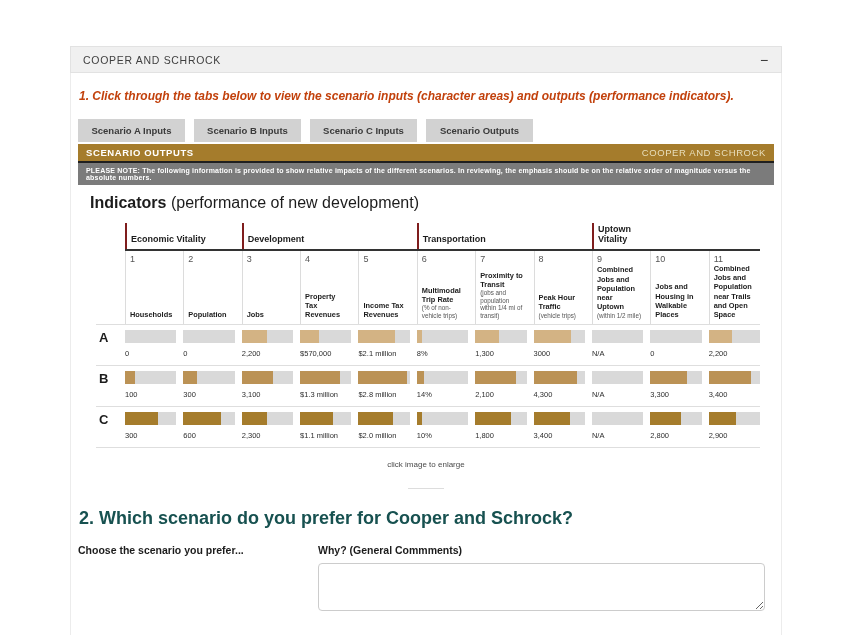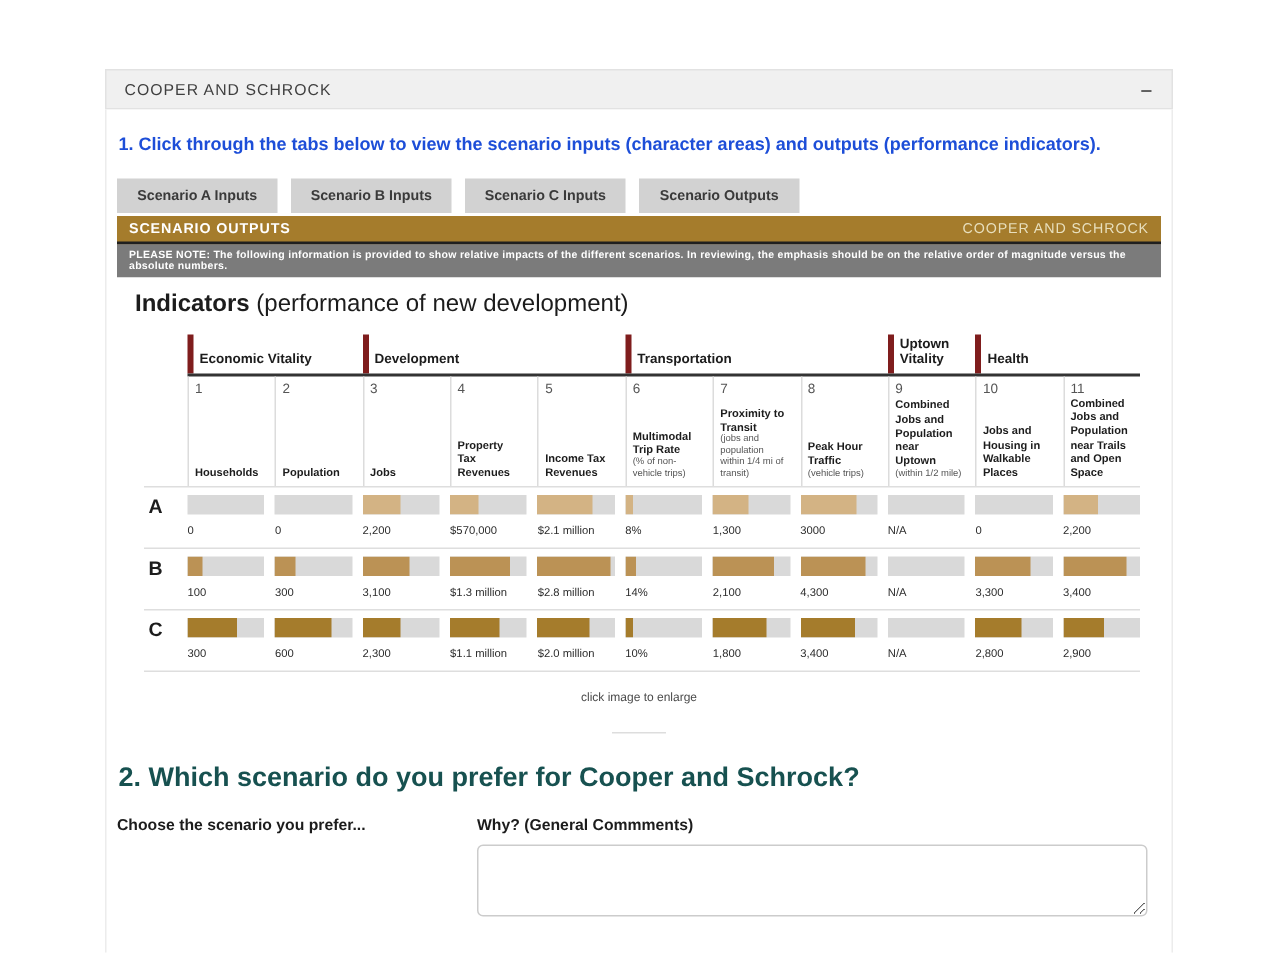--- a/index.html
+++ b/index.html
@@ -18,21 +18,21 @@
     font-size:10.5px; color:#3f3f3f; letter-spacing:0.7px;
   }
   .acc.open { margin-bottom:0; }
   .acc-toggle { font-size:14px; color:#333; line-height:1; }
 
   .panel {
     width:712px; background:#fff;
     border-left:1px solid #ececec; border-right:1px solid #ececec;
     padding:12px 7px 24px 7px;
   }
-  .instr { color:#1d4ed8; font-weight:bold; font-size:12px; margin:4px 0 16px 1px; }
+  .instr { color:#c2410c; font-weight:bold; font-size:12px; margin:4px 0 16px 1px;font-style:italic; }
 
   .tabs { display:flex; gap:9px; height:23px; }
   .tab {
     width:107px; background:#d2d2d2; border:none; cursor:pointer;
     font-family:"Liberation Sans", sans-serif; font-weight:bold; font-size:9.5px; color:#3a3a3a;
   }
   .def-btn {
     margin-left:auto; width:222px; background:#fff; border:1px solid #dddddd; border-radius:12px;
     cursor:pointer; font-family:"Liberation Sans", sans-serif; font-size:10px; color:#ee7f37;
   }
@@ -46,21 +46,21 @@
   .gold-right { color:#e8dfbd; font-size:9.5px; letter-spacing:0.6px; }
   .note-bar { background:#7b7b7b; color:#fff; font-size:7px; font-weight:bold; padding:4px 8px; letter-spacing:0.2px; }
 
   .img-area { background:#fff; padding:9px 0 4px 0; }
   .indicators { font-size:16px; color:#1c1c1c; margin:0 0 11px 12px; }
   .indicators b { font-weight:bold; }
 
   .otable { display:grid; grid-template-columns:22px repeat(11,1fr); column-gap:7px; width:664px; margin-left:18px; }
   .gempty { }
   .gcell {
-    border-left:4px solid #7f1d1d; font-size:9px; font-weight:bold; color:#1c1c1c;
+    border-left:2px solid #7f1d1d; font-size:9px; font-weight:bold; color:#1c1c1c;
     padding:2px 0 4px 4px; display:flex; align-items:flex-end; min-height:21px; line-height:1.1;
   }
   .darkline { grid-column:2/-1; border-top:2px solid #333; }
   .hcell {
     border-left:1px solid #dcdcdc; padding:3px 2px 5px 4px; min-height:52px;
     display:flex; flex-direction:column; justify-content:space-between;
   }
   .hnum { font-size:9px; color:#555; }
   .hlabel { font-size:7.4px; font-weight:bold; color:#1c1c1c; line-height:1.25; }
   .hnote { font-size:6.3px; font-weight:normal; color:#555; line-height:1.2; }
@@ -122,21 +122,20 @@
       <div class="img-area">
         <div class="indicators">
           <b>Indicators</b><span> (performance of new development)</span>
         </div>
         <div class="otable" id="otable">
             <div class="gempty"></div>
             <div class="gcell" style="grid-column: span 2;">Economic Vitality</div>
             <div class="gcell" style="grid-column: span 3;">Development</div>
             <div class="gcell" style="grid-column: span 3;">Transportation</div>
             <div class="gcell" style="grid-column: span 1;">Uptown Vitality</div>
-            <div class="gcell" style="grid-column: span 2;">Health</div>
             <div class="darkline"></div>
             <div class="gempty"></div>
             <div class="hcell">
               <div class="hnum">1</div>
               <div class="hlabel">Households</div>
             </div>
             <div class="hcell">
               <div class="hnum">2</div>
               <div class="hlabel">Population</div>
             </div>

